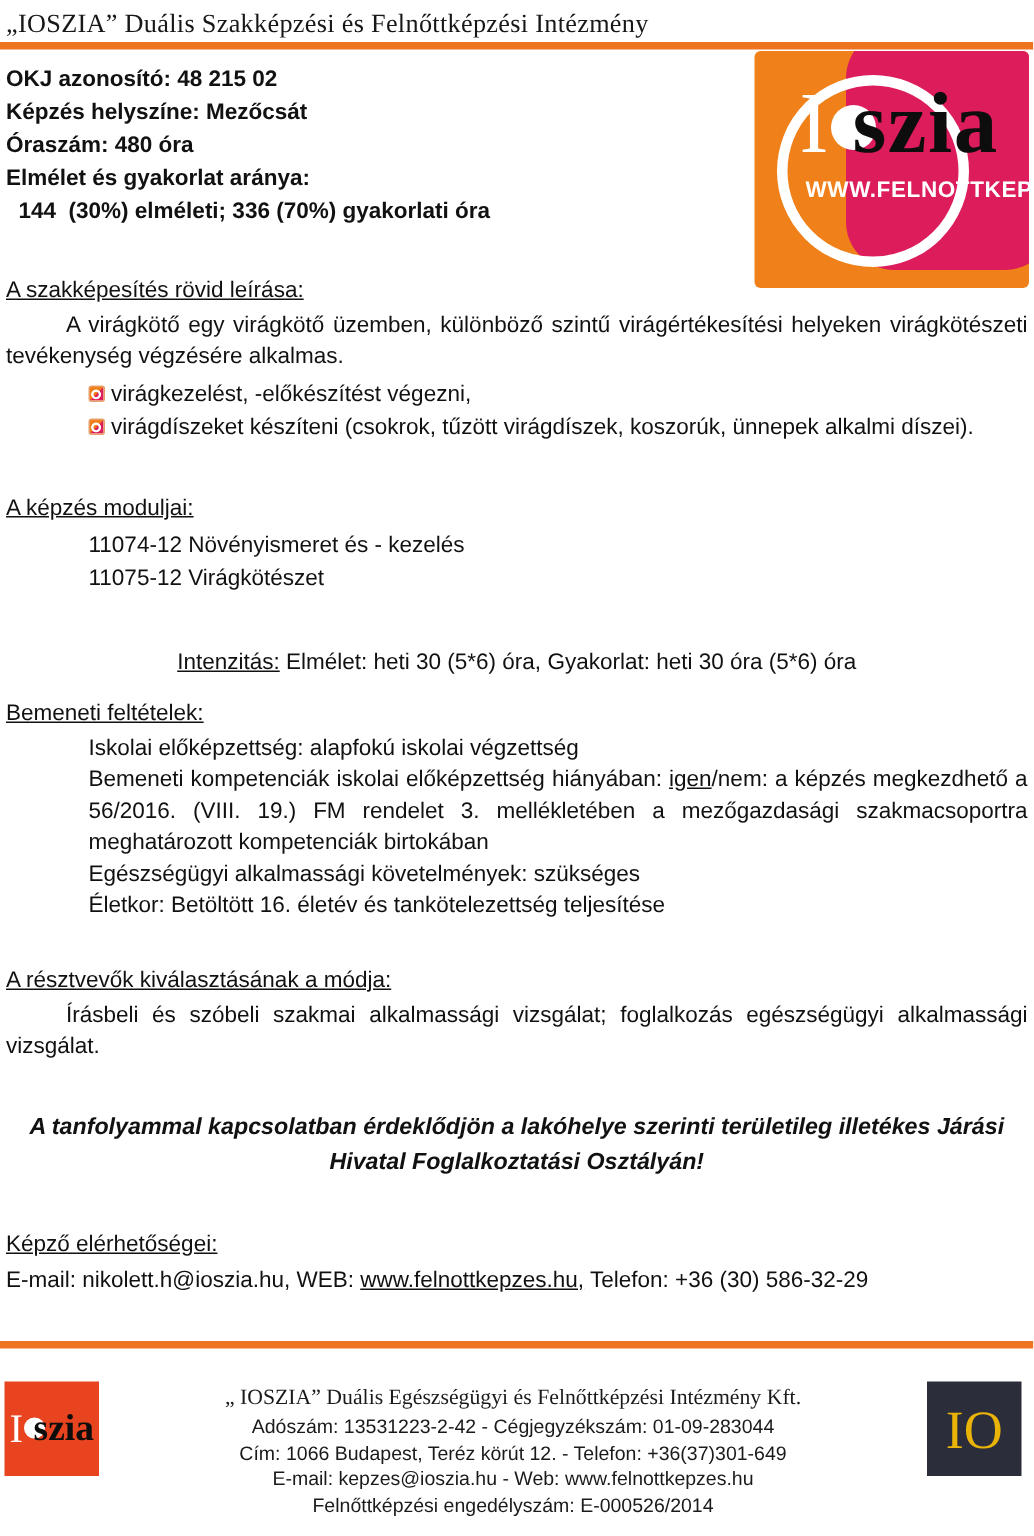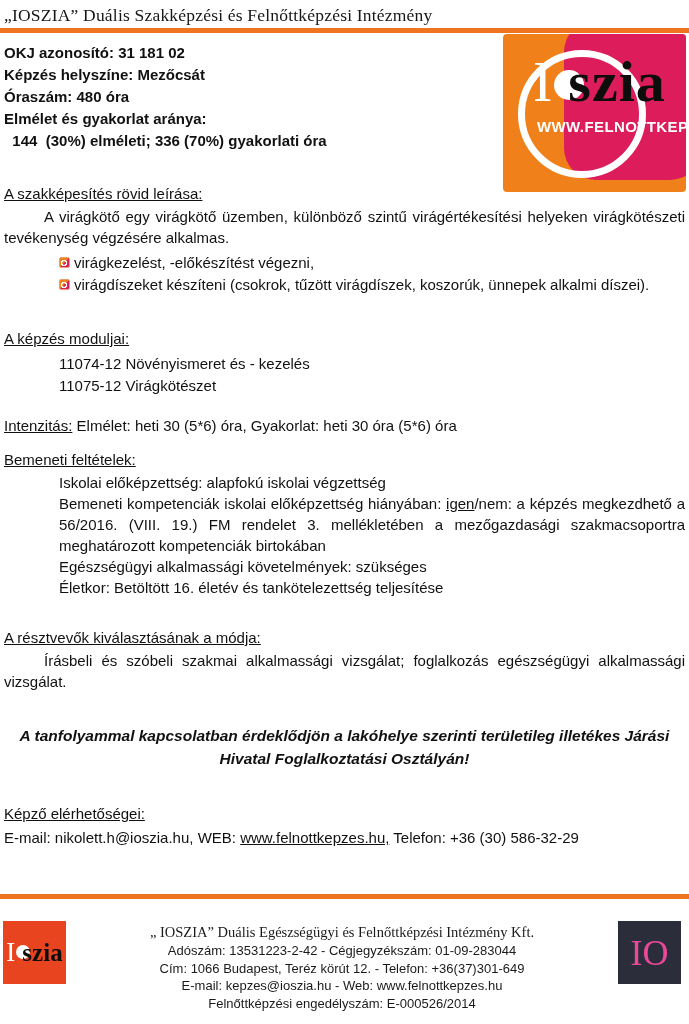--- a/index.html
+++ b/index.html
@@ -57,21 +57,21 @@
     color:#ffffff; font-size:15px; font-weight:bold; letter-spacing:0.4px;
   }
   
   .content { padding:0 4px 0 4px; }
   .sec-heading {
     font-size:15px; text-decoration:underline; line-height:20px;
   }
   .h-desc { margin-top:5px; }
   .h-capab { margin-top:40px; }
   .h-modules { margin-top:34px; }
-  .h-intensity { margin-top:18px; }
+  .h-intensity { margin-top:34px;text-align:center; }
   .h-entry { margin-top:14px; }
   .h-select { margin-top:30px; }
   .h-contact { margin-top:34px; }
   .body-par {
     font-size:15px; line-height:21px; text-align:justify;
     text-indent:40px; margin-top:2px;
   }
   .bullet-list { margin:4px 0 0 55px; }
   .bullet-row { display:flex; gap:4px; margin-bottom:1px; }
   .bullet-icon {
@@ -107,36 +107,36 @@
     display:inline-block; width:14px; height:14px;
     background:#ffffff; border-radius:50%;
     margin:0 -8px 2px 1px; vertical-align:middle;
   }
   .logo-small-left .b-szia { color:#0d0d0d; font-weight:bold; font-size:25px; }
   .footer-text { text-align:center; font-size:13px; line-height:17.5px; color:#1a1a1a; padding-top:2px; }
   .footer-company { font-family:"Liberation Serif", serif; font-size:14.5px; line-height:19px; }
   .logo-small-right {
     width:63px; height:63px; background:#2b2e3a;
     display:flex; align-items:center; justify-content:center;
-    font-family:"Liberation Serif", serif; font-size:36px; color:#ec4899;
+    font-family:"Liberation Serif", serif; font-size:36px; color:#eab308;
   }
 </style>
 </head>
 <body>
 
 <div class="page">
 
   <div class="header">
     <div class="header-title">„IOSZIA” Duális Szakképzési és Felnőttképzési Intézmény</div>
   </div>
   <div class="rule"></div>
 
   <div class="top-row">
     <div class="course-info">
-      <div>OKJ azonosító: 31 181 02</div>
+      <div>OKJ azonosító: 48 215 02</div>
       <div>Képzés helyszíne: Mezőcsát</div>
       <div>Óraszám: 480 óra</div>
       <div>Elmélet és gyakorlat aránya:</div>
       <div class="ratio-value">  144  (30%) elméleti; 336 (70%) gyakorlati óra</div>
     </div>
     <div class="logo-big">
       <div class="logo-pink"></div>
       <div class="logo-ring"></div>
       <div class="logo-brand"><span class="b-i">I</span><span class="logo-o-disc"></span><span class="b-szia">szia</span></div>
       <div class="logo-url">WWW.FELNOTTKEPZES.HU</div>

